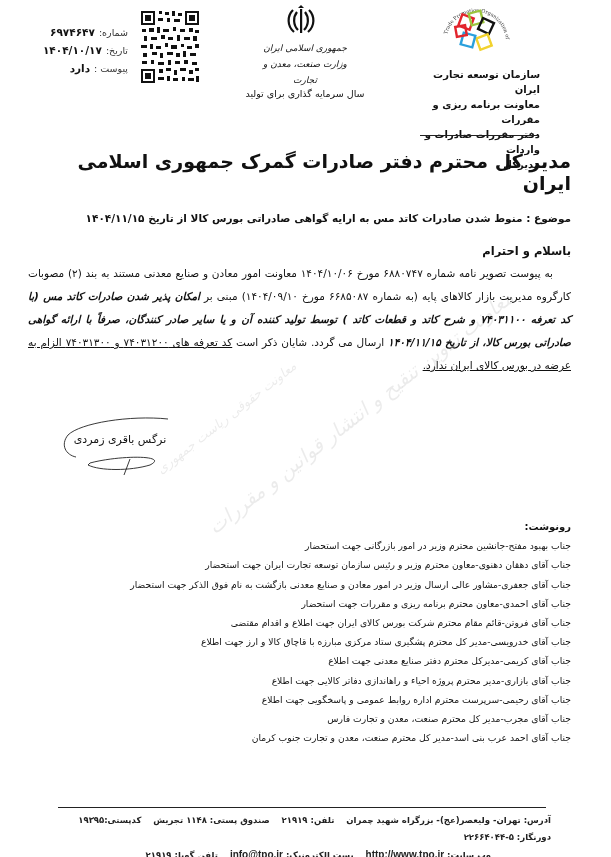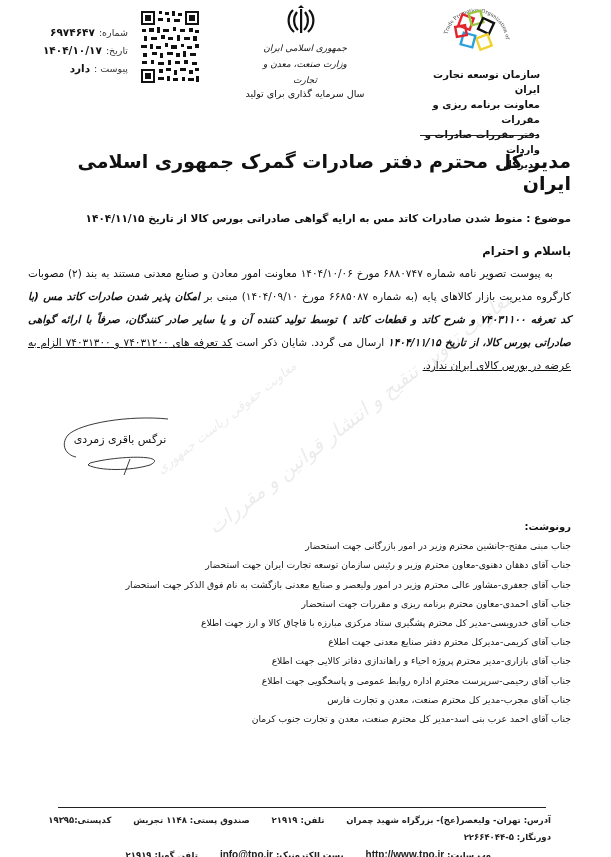--- a/index.html
+++ b/index.html
@@ -34,21 +34,21 @@
   .signature .name { position: absolute; left: 10px; top: 18px; width: 100px; text-align: center; direction: rtl; font-weight: normal; font-size: 11px; }
   .signature svg { position: absolute; left: 0; top: 0; }
   
   .watermark { position: absolute; left: 150px; top: 340px; width: 320px; height: 200px; pointer-events: none; }
   .watermark span { position: absolute; font-family: "DejaVu Serif", serif; font-style: italic; color: rgba(0,0,0,0.08); transform: rotate(-38deg); white-space: nowrap; direction: rtl; }
   
   .cc { position: absolute; right: 40px; top: 517px; width: 560px; direction: rtl; text-align: right; font-size: 9.2px; line-height: 19.2px; }
   .cc .cc-title { font-weight: bold; font-size: 10px; }
   .footer-rule { position: absolute; left: 58px; width: 488px; top: 807px; height: 1px; background: #222; }
   .footer { position: absolute; right: 60px; top: 812px; width: 540px; direction: rtl; text-align: right; font-size: 8.5px; line-height: 17px; font-weight: bold; color: #222; }
-  .footer .seg { margin-left: 19px; white-space: nowrap; }
+  .footer .seg { margin-left: 9px; white-space: nowrap; }
   .footer .l2 { padding-right: 60px; }
   .footer .latin { font-family: "Liberation Sans", sans-serif; font-size: 10px; }
 </style>
 </head>
 <body>
 
 <div class="hdr-meta">
   <div class="row">
     <span class="lbl">شماره:</span>
     <span class="val">۶۹۷۴۶۴۷</span>
@@ -198,24 +198,25 @@
   <svg width="120" height="70" viewBox="0 0 120 70">
     <path d="M108 4 C70 0,20 8,8 20 C0 30,6 40,16 42" fill="none" stroke="#222" stroke-width="0.9"></path>
     <path d="M30 48 C60 40,110 40,90 50 C70 56,40 56,28 50 Z" fill="none" stroke="#222" stroke-width="0.9"></path>
     <path d="M70 44 L64 60" fill="none" stroke="#222" stroke-width="0.9"></path>
   </svg>
   <div class="name">نرگس باقری زمردی</div>
 </div>
 
 <div class="cc">
   <div class="cc-title">رونوشت:</div>
-  <div>جناب مبنی مفتح-جانشین محترم وزیر در امور بازرگانی جهت استحضار</div>
+  <div>جناب بهبود مفتح-جانشین محترم وزیر در امور بازرگانی جهت استحضار</div>
   <div>جناب آقای دهقان دهنوی-معاون محترم وزیر و رئیس سازمان توسعه تجارت ایران جهت استحضار</div>
-  <div>جناب آقای جعفری-مشاور عالی محترم وزیر در امور ولیعصر و صنایع معدنی بازگشت به نام  فوق الذکر جهت استحضار</div>
+  <div>جناب آقای جعفری-مشاور عالی ارسال وزیر در امور معادن و صنایع معدنی بازگشت به نام  فوق الذکر جهت استحضار</div>
   <div>جناب آقای احمدی-معاون محترم برنامه ریزی و مقررات جهت استحضار</div>
+  <div>جناب آقای فروتن-قائم مقام محترم شرکت بورس کالای ایران جهت اطلاع و اقدام مقتضی</div>
   <div>جناب آقای خدرویسی-مدیر کل محترم پشگیری ستاد مرکزی مبارزه با قاچاق کالا و ارز جهت اطلاع</div>
   <div>جناب آقای کریمی-مدیرکل محترم دفتر صنایع معدنی جهت اطلاع</div>
   <div>جناب آقای بازاری-مدیر محترم پروژه احیاء و راهاندازی دفاتر کالایی جهت اطلاع</div>
   <div>جناب آقای رحیمی-سرپرست محترم اداره روابط عمومی و پاسخگویی جهت اطلاع</div>
   <div>جناب آقای مجرب-مدیر کل محترم صنعت، معدن و تجارت فارس</div>
   <div>جناب آقای احمد عرب بنی اسد-مدیر کل محترم صنعت، معدن و تجارت جنوب کرمان</div>
 </div>
 
 <div class="footer-rule"></div>
 

